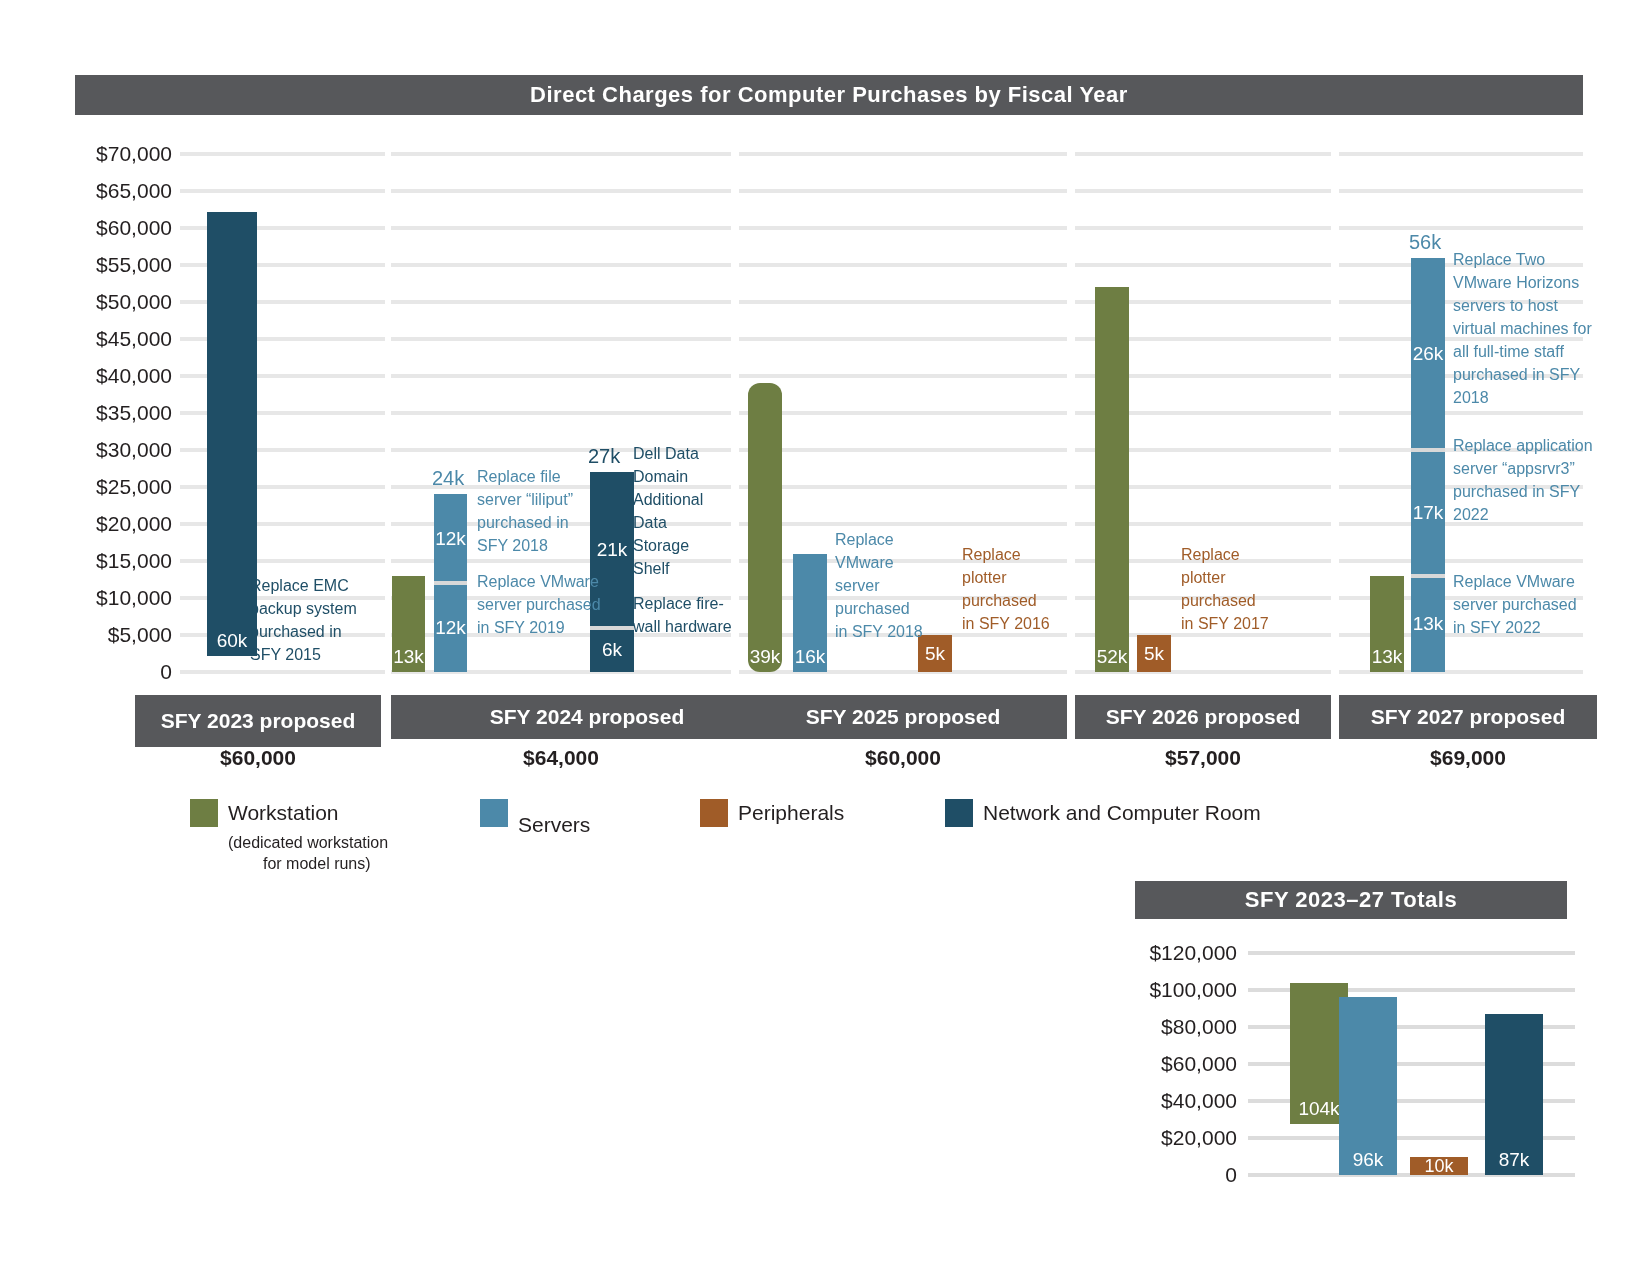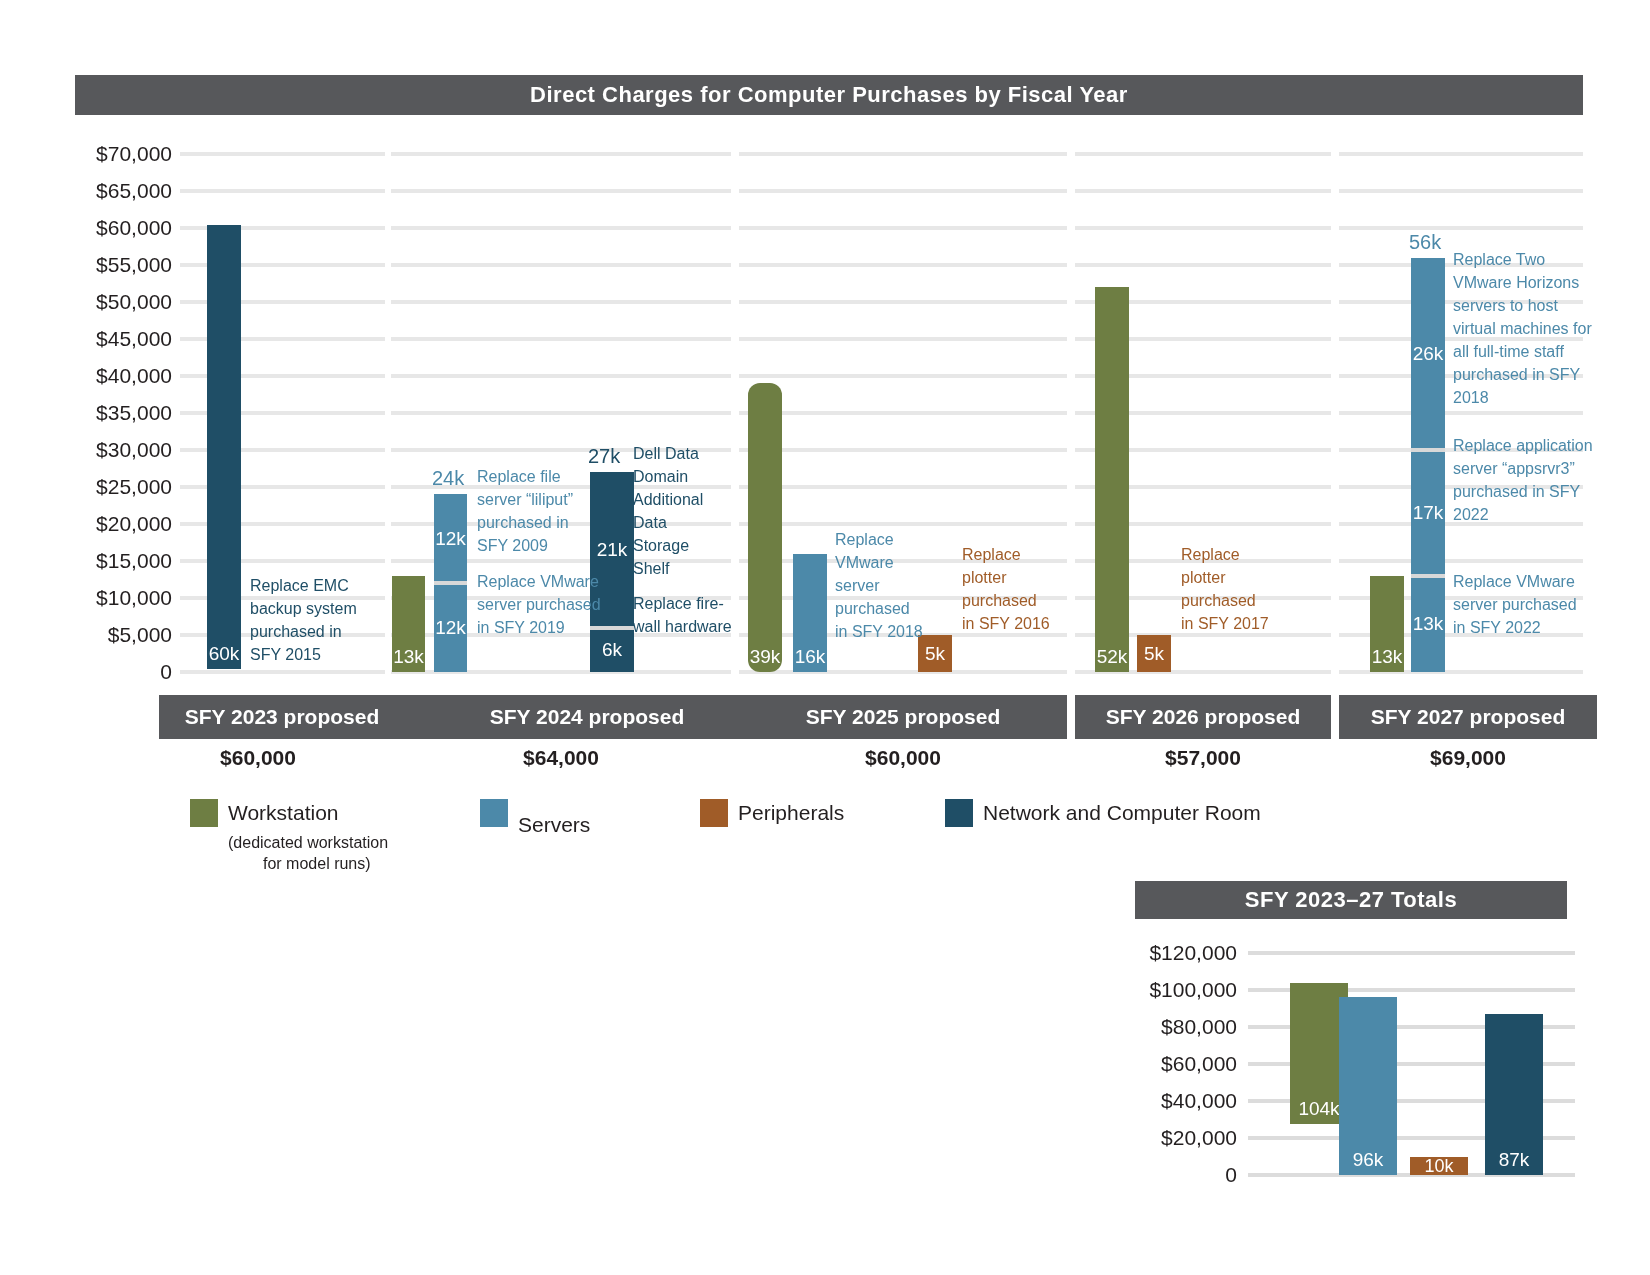--- a/index.html
+++ b/index.html
@@ -114,23 +114,23 @@
       <div class="grid" style="left: 739px; top: 633px; width: 328px;"></div>
       <div class="grid" style="left: 1075px; top: 633px; width: 256px;"></div>
       <div class="grid" style="left: 1339px; top: 633px; width: 244px;"></div>
       <div class="ylab" style="left: 50px; top: 621px; width: 122px;">$5,000</div>
       <div class="grid" style="left: 180px; top: 670px; width: 205px;"></div>
       <div class="grid" style="left: 391px; top: 670px; width: 340px;"></div>
       <div class="grid" style="left: 739px; top: 670px; width: 328px;"></div>
       <div class="grid" style="left: 1075px; top: 670px; width: 256px;"></div>
       <div class="grid" style="left: 1339px; top: 670px; width: 244px;"></div>
       <div class="ylab" style="left: 50px; top: 658px; width: 122px;">0</div>
-      <div class="glabel" style="left: 135px; top: 695px; width: 246px; height: 44px; margin-left: 24px;">SFY 2023 proposed</div>
+      <div class="glabel" style="left: 135px; top: 695px; width: 246px; height: 52px;">SFY 2023 proposed</div>
       <div class="gtotal" style="left: 135px; top: 746px; width: 246px;">$60,000</div>
-      <div class="bar" style="left: 207px; top: 225px; width: 34px; height: 444px;">
+      <div class="bar" style="left: 207px; top: 212px; width: 50px; height: 444px;">
         <div class="seg" style="top: 0px; height: 444px; background: rgb(31, 78, 102);">
           <div class="barlab" style="bottom: 5px;">60k</div>
         </div>
       </div>
       <div class="annot" style="left: 250px; top: 574px; color: rgb(31, 78, 102);">
         <div>Replace EMC</div>
         <div>backup system</div>
         <div>purchased in</div>
         <div>SFY 2015</div>
       </div>
@@ -158,21 +158,21 @@
         <div class="seg" style="top: 155.4px; height: 44.4px; background: rgb(31, 78, 102);">
           <div class="barlab" style="top: 50%; transform: translate(-50%, -50%);">6k</div>
         </div>
         <div class="divider" style="top: 153.4px;"></div>
       </div>
       <div class="stacklab" style="left: 588px; top: 445.2px; color: rgb(31, 78, 102);">27k</div>
       <div class="annot" style="left: 477px; top: 465px; color: rgb(76, 137, 169);">
         <div>Replace file</div>
         <div>server “liliput”</div>
         <div>purchased in</div>
-        <div>SFY 2009</div>
+        <div>SFY 2018</div>
       </div>
       <div class="annot" style="left: 477px; top: 570px; color: rgb(76, 137, 169);">
         <div>Replace VMware</div>
         <div>server purchased</div>
         <div>in SFY 2019</div>
       </div>
       <div class="annot" style="left: 633px; top: 442px; color: rgb(31, 78, 102);">
         <div>Dell Data</div>
         <div>Domain</div>
         <div>Additional</div>

